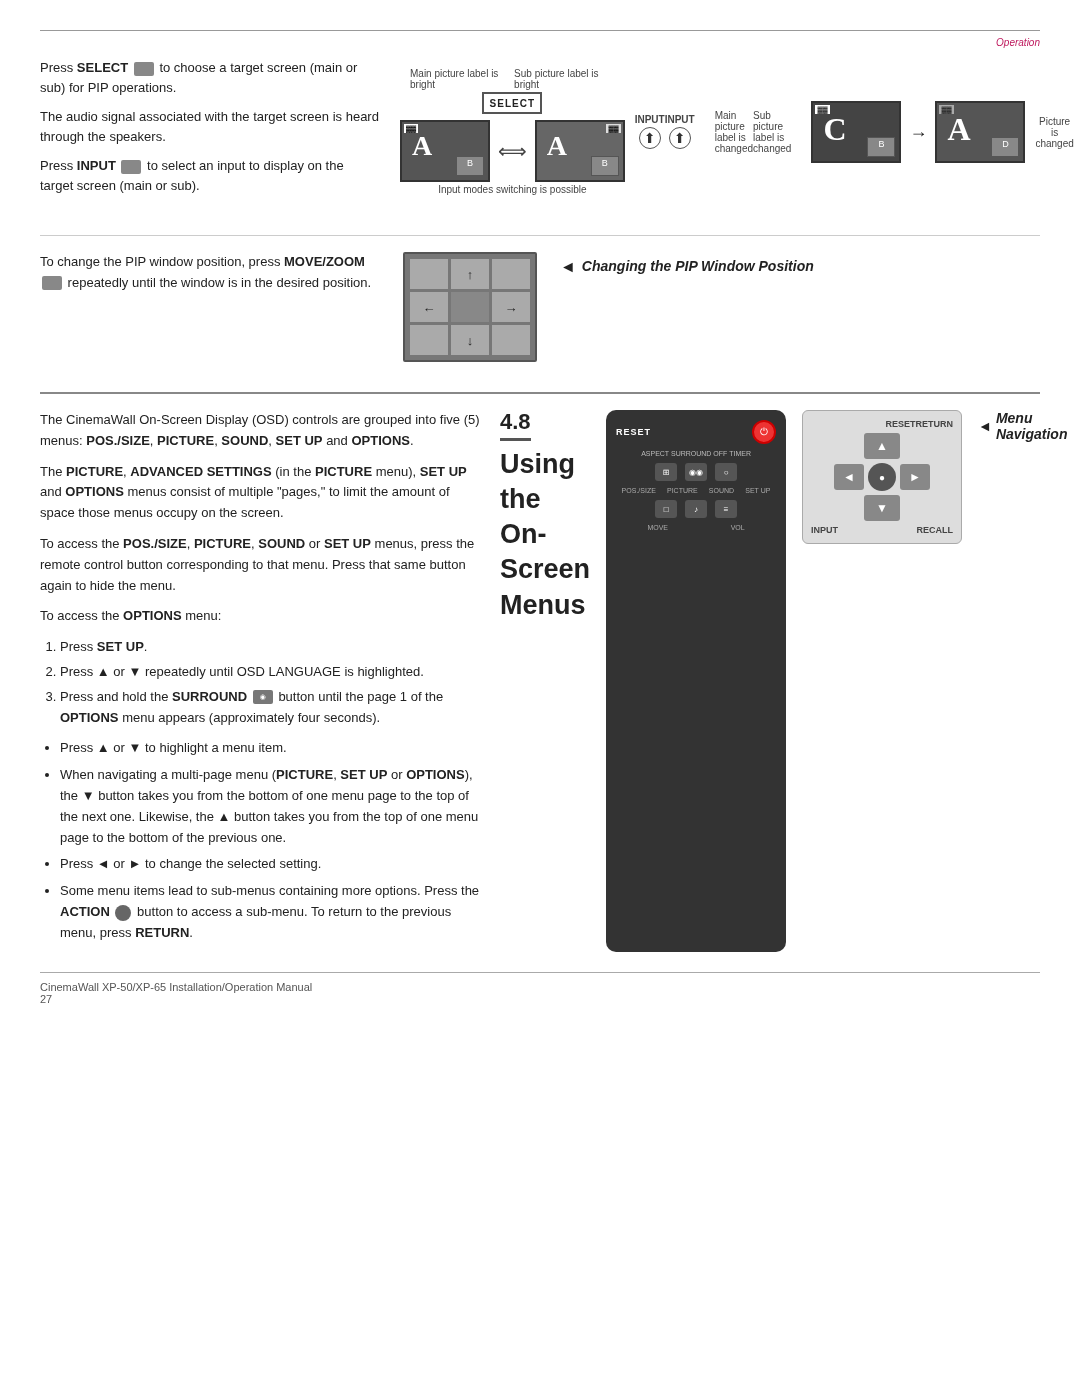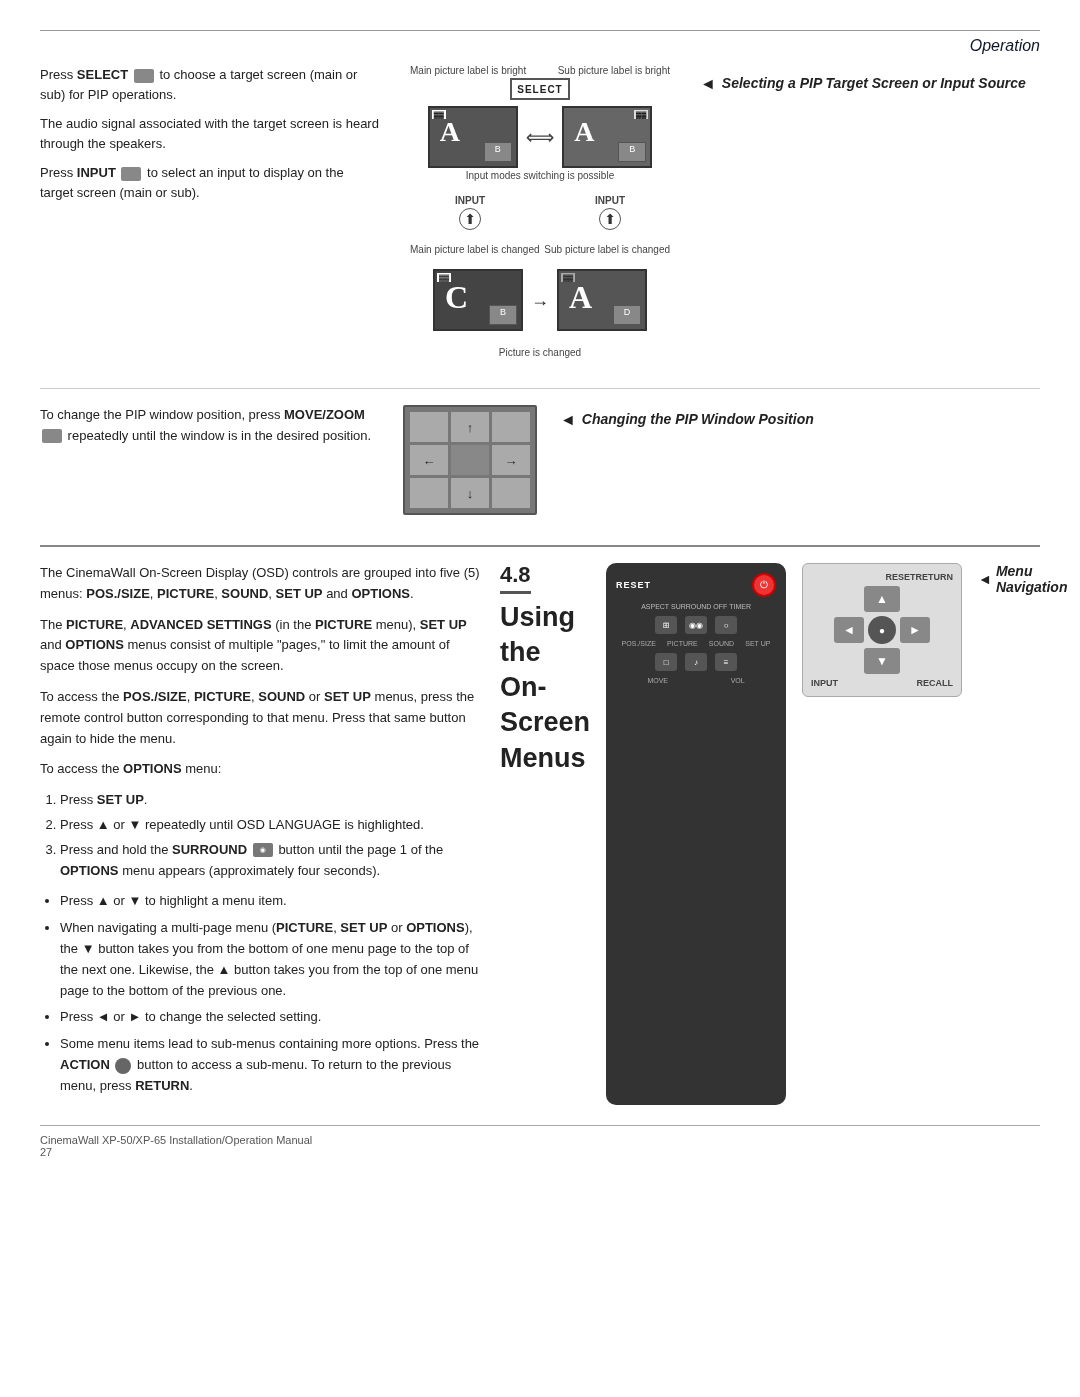--- a/index.html
+++ b/index.html
@@ -22,22 +22,22 @@
 
     
     .top-rule {
       border-top: 1px solid #999;
       margin-bottom: 6px;
     }
 
     .header-op {
       text-align: right;
       font-style: italic;
-      font-size: 16px;
-      color: #0f172a;
+      font-size: 10px;
+      color: #be185d;
       margin-bottom: 10px;
     }
 
     
     .section-pip {
       display: flex;
       gap: 20px;
       margin-bottom: 30px;
     }
 
@@ -51,21 +51,21 @@
       margin-bottom: 10px;
     }
 
     .pip-left strong {
       font-weight: bold;
     }
 
     .pip-center {
       flex: 0 0 280px;
       display: flex;
-      flex-direction: column;
+      flex-direction: row;
       align-items: center;
       gap: 10px;
     }
 
     .pip-right {
       flex: 1;
       display: flex;
       flex-direction: column;
       justify-content: flex-start;
       padding-top: 10px;

